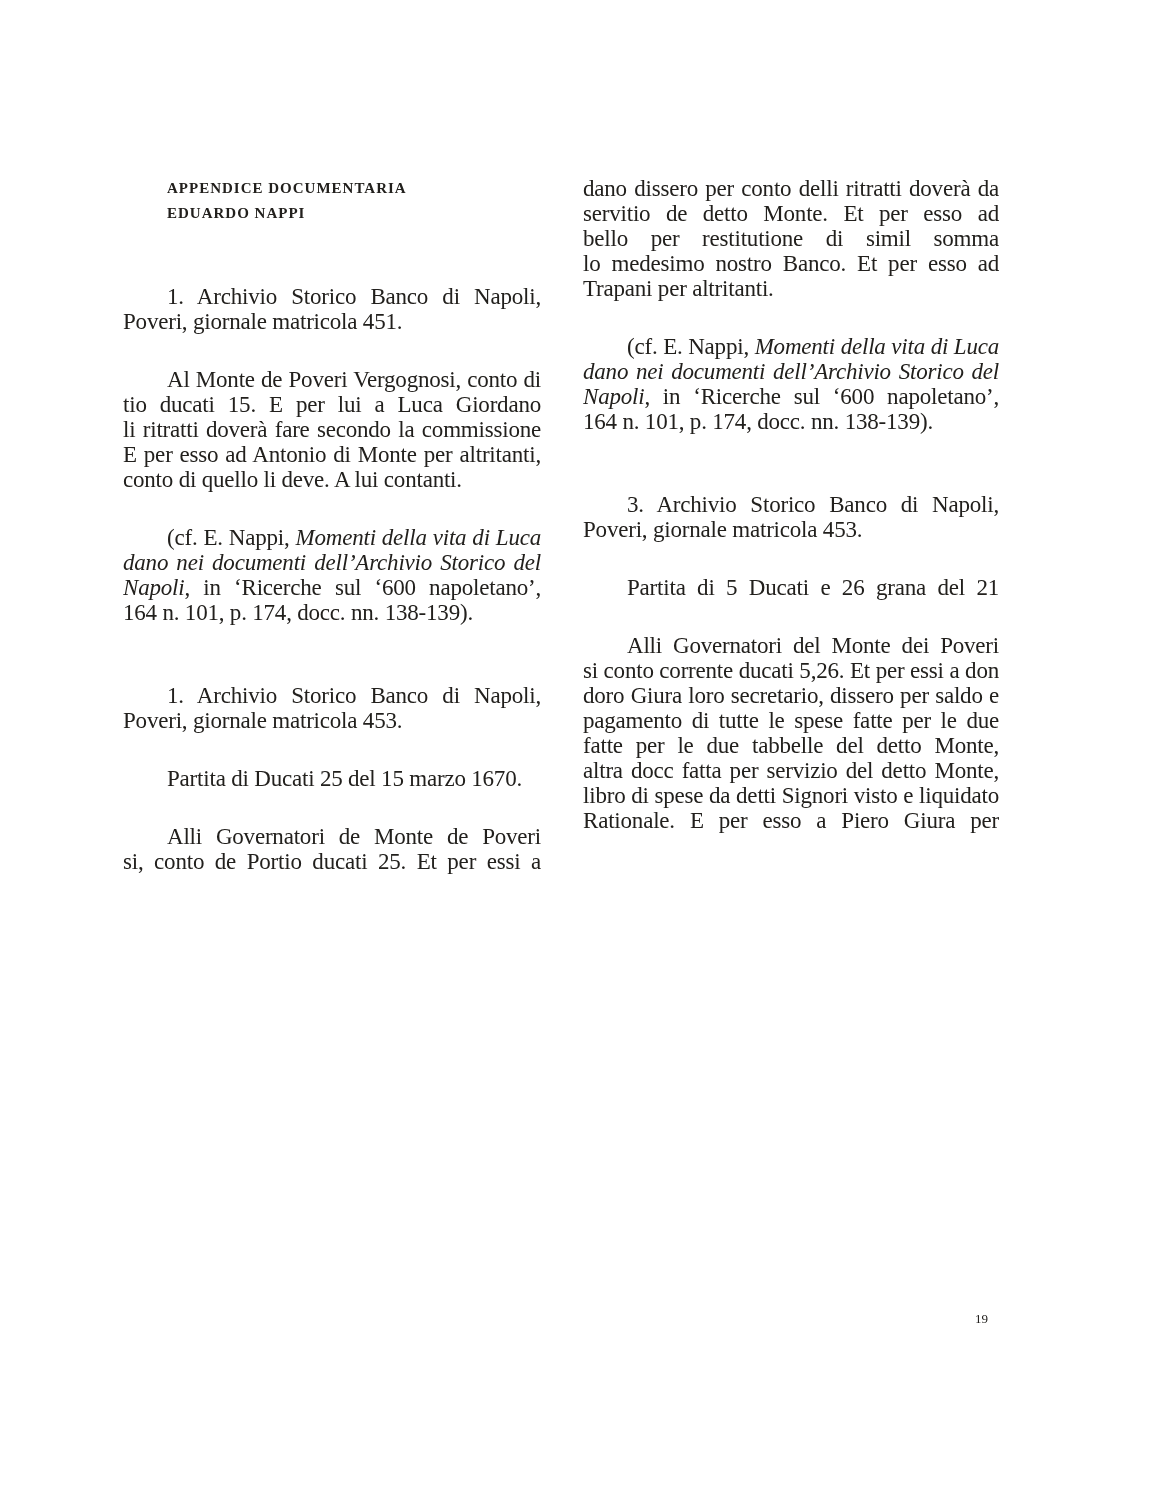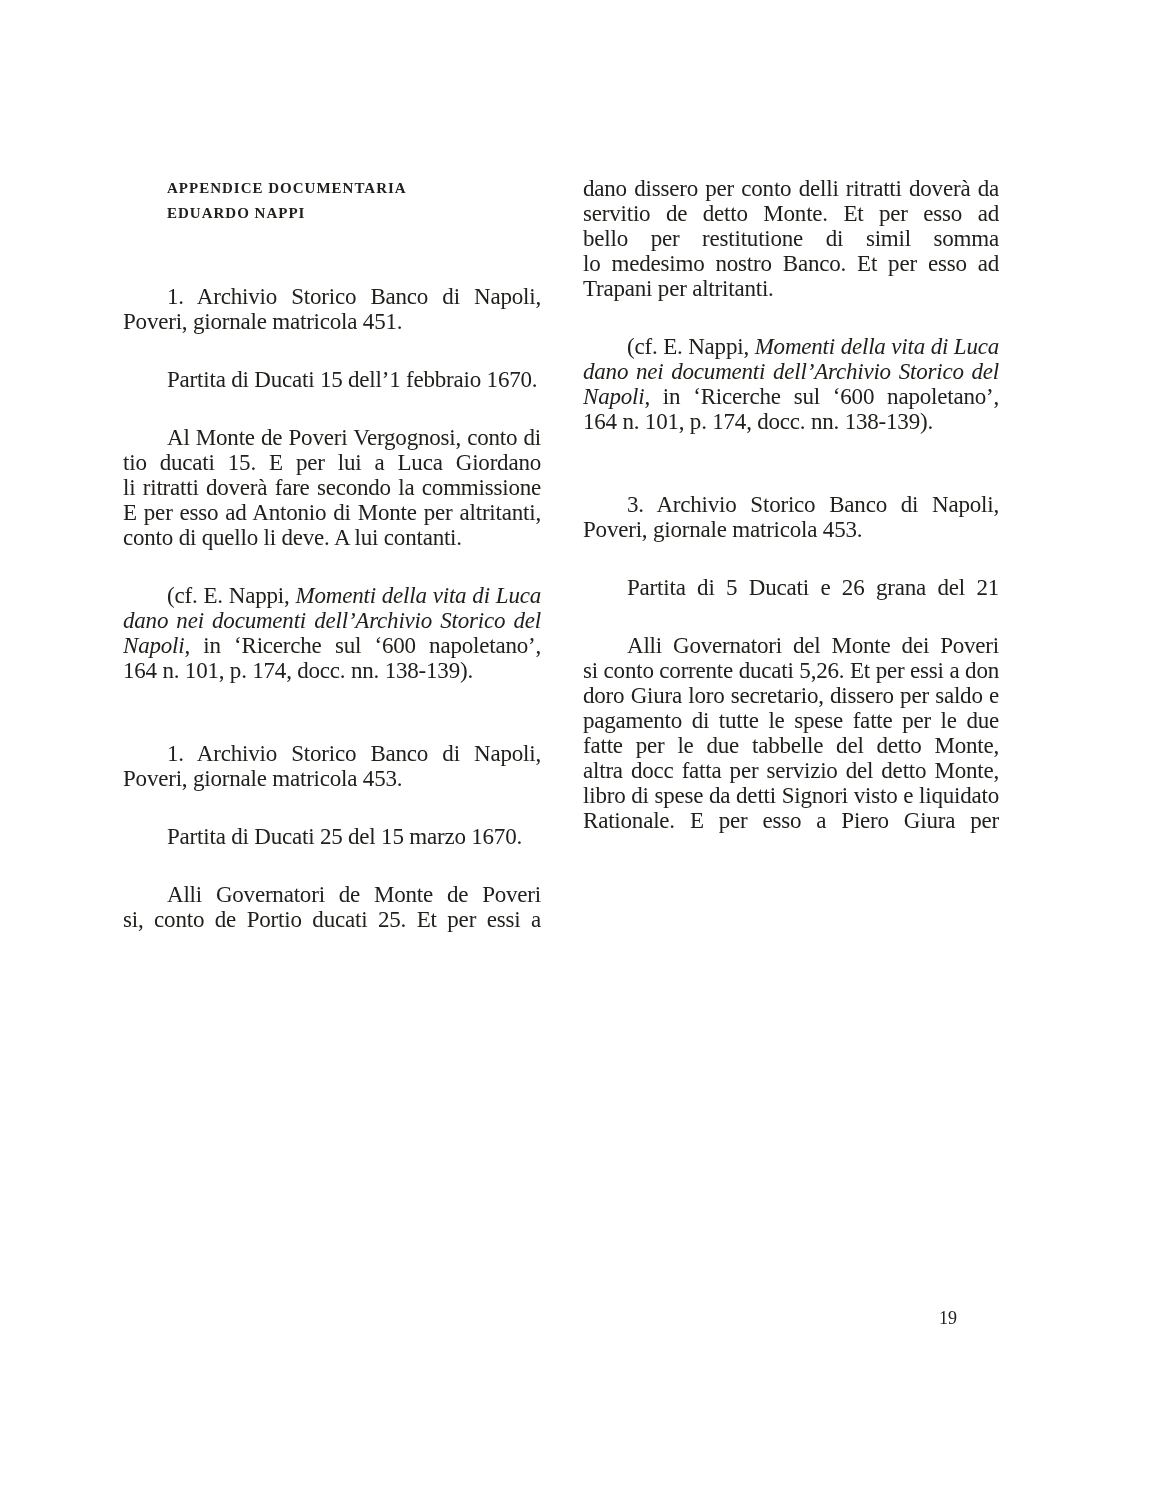--- a/index.html
+++ b/index.html
@@ -59,40 +59,39 @@
     margin-top: 33px;
   }
   .line.blank {
     
   }
   .line .it {
     font-style: italic;
   }
   .page-number {
     position: absolute;
-    left: 939px;
+    left: 975px;
     top: 1306px;
-    font-size: 18px;
+    font-size: 13px;
     line-height: 25px;
   }
 </style>
 </head>
 <body>
 
 <div class="page">
 
   <header class="doc-header">
     <div class="header-line">APPENDICE DOCUMENTARIA</div>
     <div class="header-line">EDUARDO NAPPI</div>
   </header>
 
   <div class="column left">
       <div class="line indent"><span>1. Archivio Storico Banco di Napoli, Banco dei</span></div>
       <div class="line last"><span>Poveri, giornale matricola 451.</span></div>
-      <div class="line indent last"><span>Partita di Ducati 15 dell’1 febbraio 1670.</span></div>
       <div class="line indent"><span>Al Monte de Poveri Vergognosi, conto di Por-</span></div>
       <div class="line"><span>tio ducati 15. E per lui a Luca Giordano dissero per</span></div>
       <div class="line"><span>li ritratti doverà fare secondo la commissione bello.</span></div>
       <div class="line"><span>E per esso ad Antonio di Monte per altritanti, dite in</span></div>
       <div class="line last"><span>conto di quello li deve. A lui contanti.</span></div>
       <div class="line indent"><span>(cf. E. Nappi, </span><span class="it">Momenti della vita di Luca Gior-</span></div>
       <div class="line"><span class="it">dano nei documenti dell’Archivio Storico del Banco di</span></div>
       <div class="line"><span class="it">Napoli</span><span>, in ‘Ricerche sul ‘600 napoletano’, 1991, pp. 161,</span></div>
       <div class="line last"><span>164 n. 101, p. 174, docc. nn. 138-139).</span></div>
       <div class="line blank"></div>

